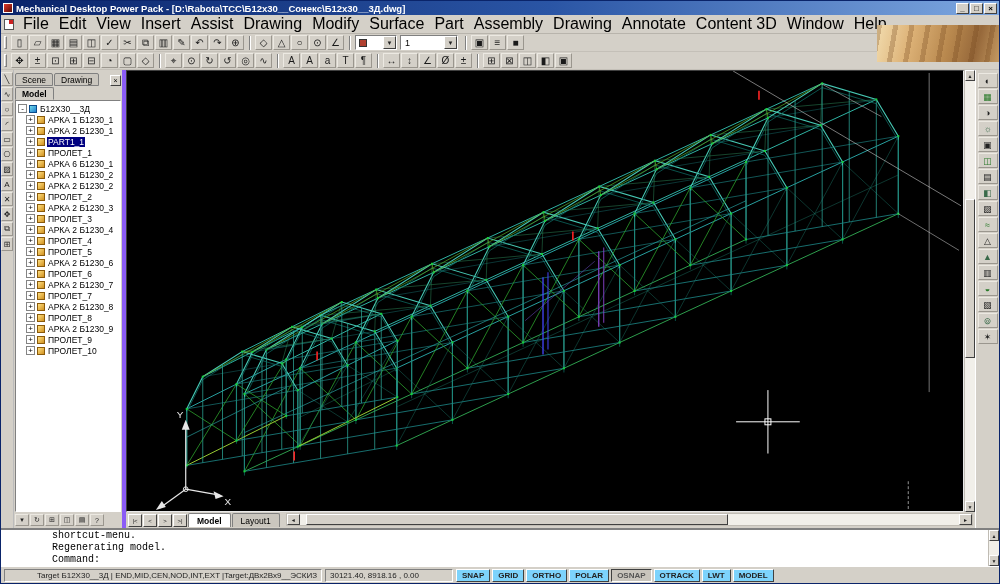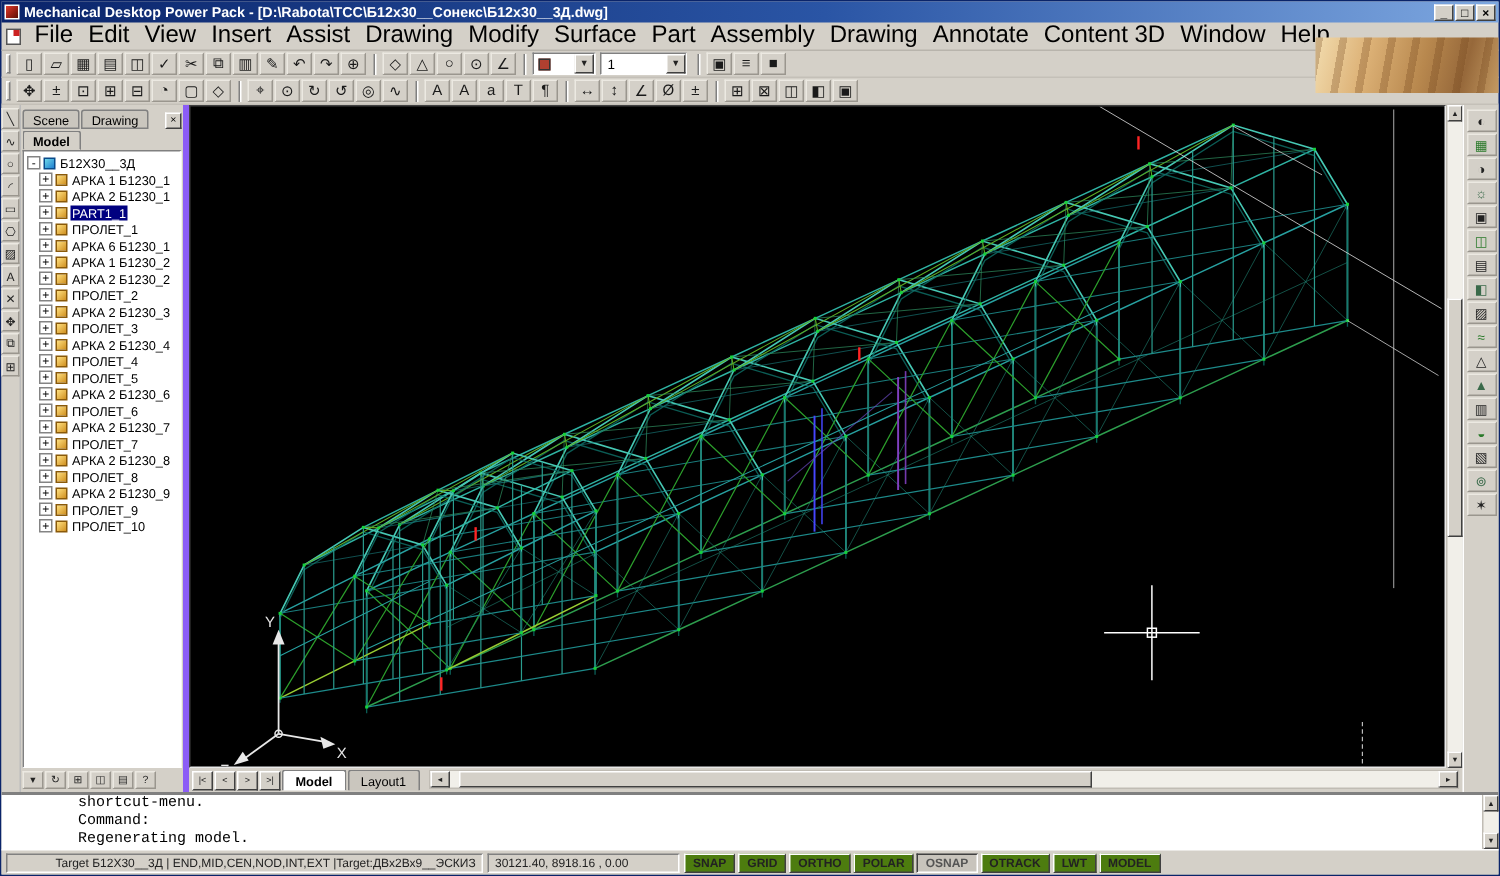--- a/index.html
+++ b/index.html
@@ -101,21 +101,21 @@
   .cmdsb .vtrack { flex:1; }
 
   
   .statusbar { height:17px; flex:none; display:flex; align-items:center; background:#d4d0c8; border-top:1px solid #fff; padding:0 3px; gap:3px; }
   .scell { height:13px; border:1px solid; border-color:#808080 #fff #fff #808080; font-size:8px; display:flex; align-items:center;
     padding:0 4px; color:#222; white-space:nowrap; overflow:hidden; }
   .starget { width:318px; flex:none;padding-left:32px; }
   .scoords { width:128px; flex:none; }
   .stoggles { display:flex; gap:2px; }
   .stoggle { height:13px; font-size:8px; font-weight:bold; padding:0 5px; display:flex; align-items:center; color:#222;
-    background:#4d7c0f; border:1px solid; border-color:#fff #404040 #404040 #fff; }
+    background:#7dd3fc; border:1px solid; border-color:#fff #404040 #404040 #fff; }
   .stoggle.pressed { border-color:#404040 #fff #fff #404040; background:#c8c4bc; color:#555; }
 
   
   .artifact { position:absolute; top:24px; right:0; width:122px; height:37px; z-index:6;
     background-image:
       repeating-linear-gradient(100deg, rgba(110,65,25,.28) 0 5px, rgba(0,0,0,0) 5px 16px),
       linear-gradient(105deg,#f2dcae 0%,#ddb277 28%,#b8884e 58%,#96683a 80%,#c49a62 100%); }
 </style>
 </head>
 <body>
@@ -756,22 +756,22 @@
         <span class="rbtn" style="color: rgb(42, 122, 42);">◒</span>
         <span class="rbtn">▧</span>
         <span class="rbtn" style="color: rgb(58, 106, 74);">⊚</span>
         <span class="rbtn">✶</span>
       </div>
   </div>
 
   <div class="cmd">
     <div class="cmdtext">
       <div>shortcut-menu.</div>
+      <div>Regenerating model.</div>
       <div>Command:</div>
-      <div>Regenerating model.</div>
     </div>
     <div class="cmdsb">
       <span class="varrow">▲</span>
       <span class="vtrack"></span>
       <span class="varrow">▼</span>
     </div>
   </div>
 
   <div class="statusbar">
     <span class="scell starget">Target Б12Х30__3Д | END,MID,CEN,NOD,INT,EXT |Target:ДВх2Вх9__ЭСКИЗ</span>

